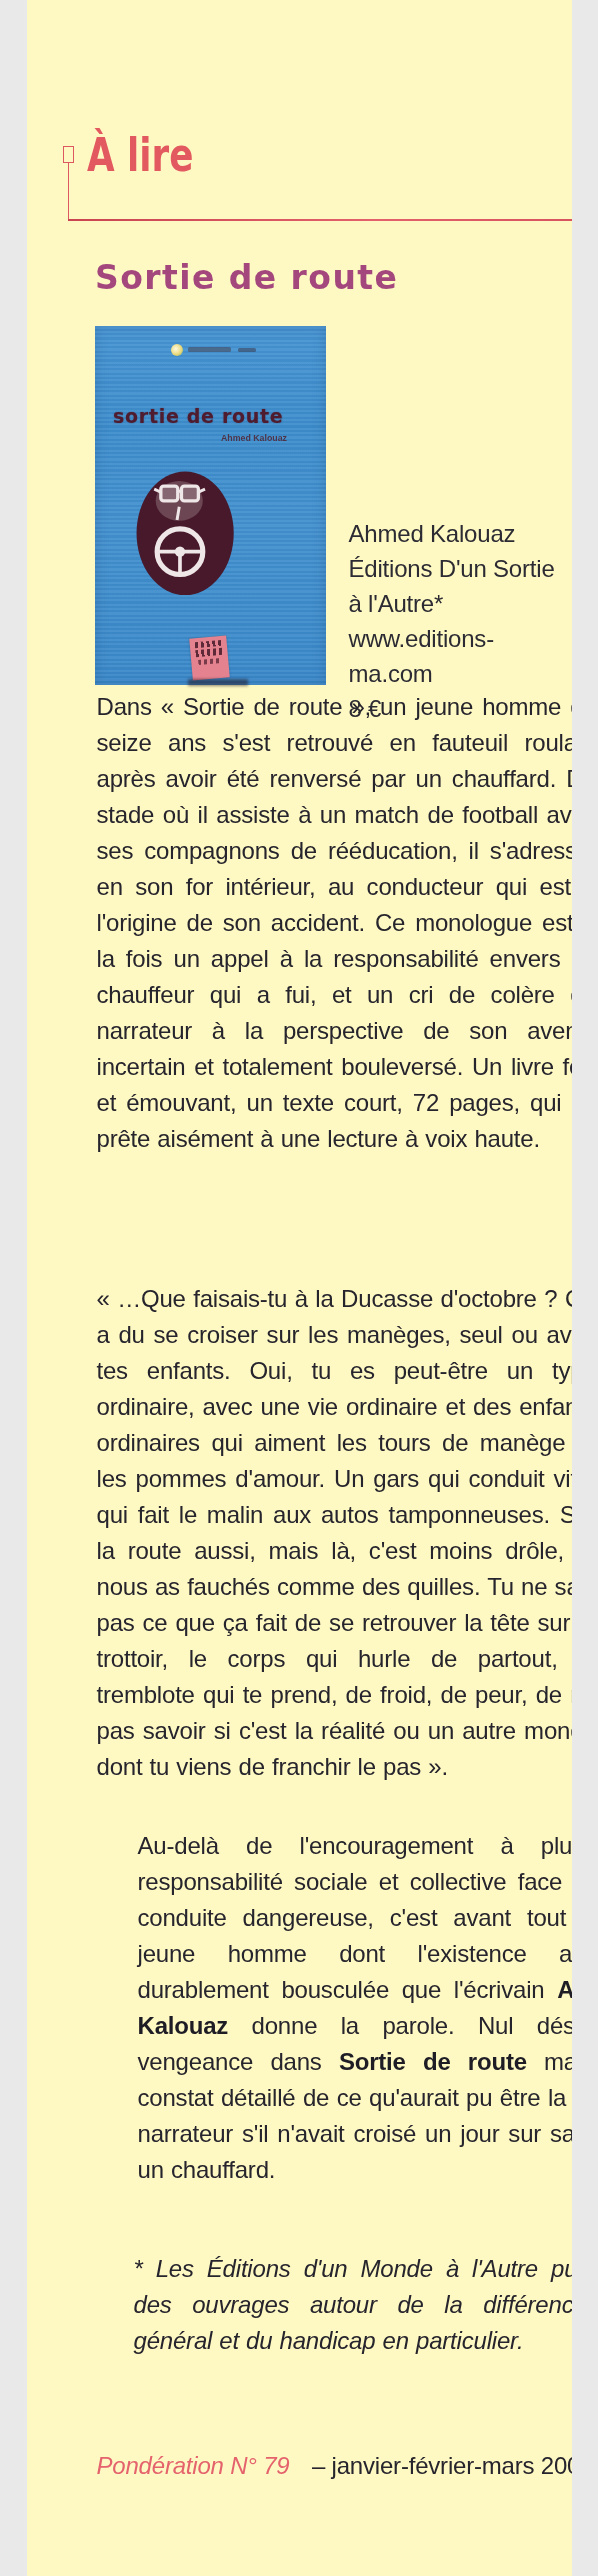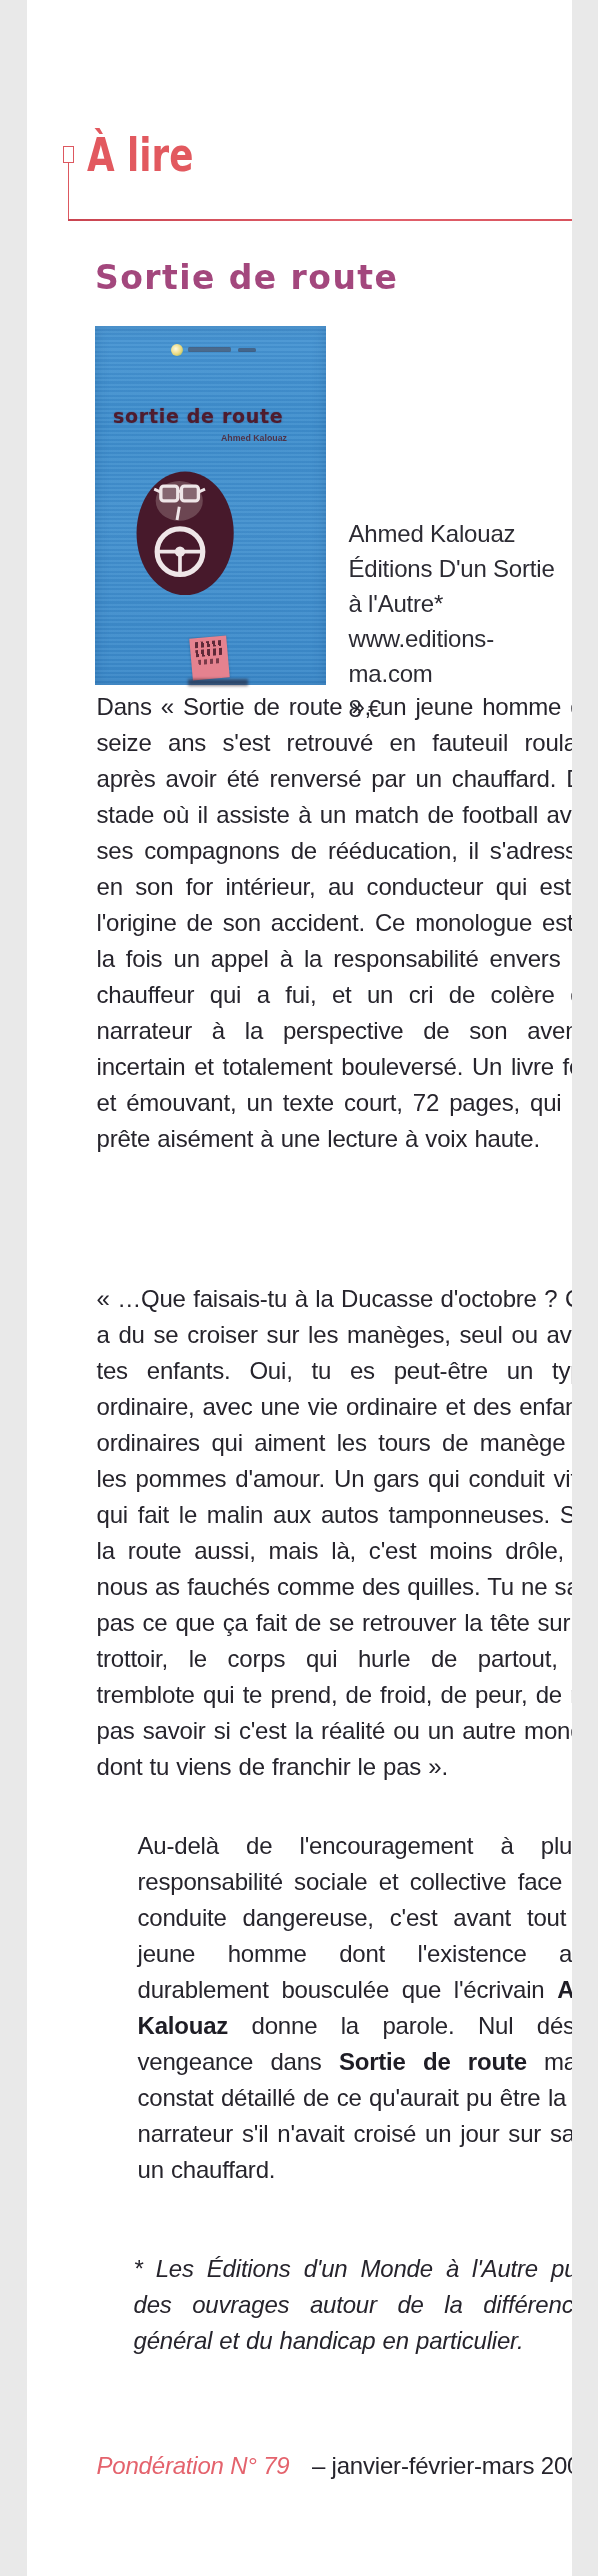--- a/index.html
+++ b/index.html
@@ -1,18 +1,18 @@
 <!DOCTYPE html>
 <html lang="fr" style="font-size:11.8px"><head>
 <meta charset="utf-8">
 <style>
   html,body { margin:0; padding:0; background:#e9e9e9; }
   .page {
     position:relative; width:545px; height:2576px;
-    background:#ffffff; margin:0 auto; overflow:hidden;
+    background:#fef9c3; margin:0 auto; overflow:hidden;
     font-family:"Liberation Sans", sans-serif;
   }
   
   .marker {
     position:absolute; left:36px; top:146px; width:9.5px; height:15.4px;
     border:1.8px solid #dd5860; background:transparent;
   }
   .marker-stem {
     position:absolute; left:41px; top:163px; width:1.5px; height:57px;
     background:#dd5860;

